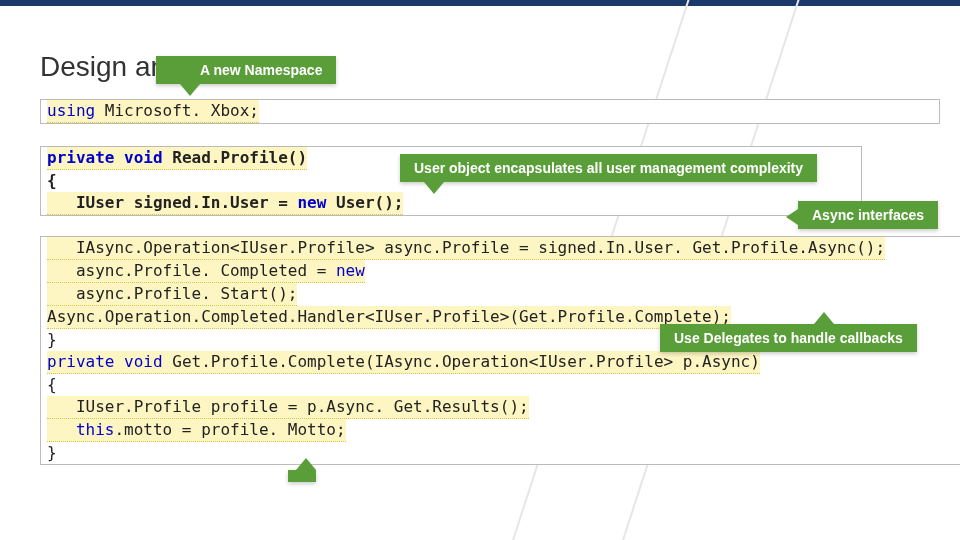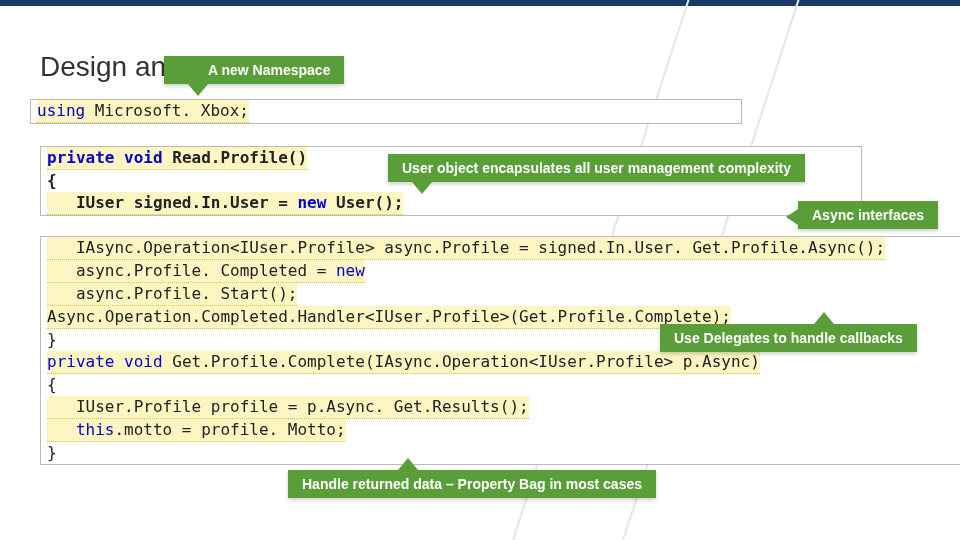--- a/index.html
+++ b/index.html
@@ -15,49 +15,48 @@
   .tail-down     { left: 24px; bottom: -12px; border-left: 10px solid transparent; border-right: 10px solid transparent; border-top: 12px solid #5a9e3a; }
   .tail-left     { left: -12px; top: 8px; border-top: 8px solid transparent; border-bottom: 8px solid transparent; border-right: 12px solid #5a9e3a; }
   .tail-up       { left: 60%; top: -12px; border-left: 10px solid transparent; border-right: 10px solid transparent; border-bottom: 12px solid #5a9e3a; }
   .tail-up-l     { left: 30%; top: -12px; border-left: 10px solid transparent; border-right: 10px solid transparent; border-bottom: 12px solid #5a9e3a; }
   .code-box { position: absolute; border: 1px solid #bbb; background: #fff; font-family: Consolas, monospace; font-size: 16px; color: #222; z-index: 1; }
   .hl { background: #fdf6c2; border-bottom: 1px dotted #d4c84a; display: inline-block; }
   .kw { color: #0000cc; }
   .indent1 { padding-left: 70px; }
   .indent2 { padding-left: 140px; }
   .line { display: block; padding: 0 6px; line-height: 22px; white-space: pre; }
-  #box1 { left: 30px; top: 99px; width: 712px; }
+  #box1 { left: 40px; top: 99px; width: 900px; }
   #box2 { left: 40px; top: 146px; width: 822px; font-weight: bold; }
   #box3 { left: 40px; top: 236px; width: 928px; }
 </style>
 </head>
 <body>
 <div class="topbar"></div>
 <div class="bg-lines"></div>
 
 <h1 class="title">Design and Call Pattern</h1>
 
-<div class="callout" style="top:56px; left:164px;padding-left:44px;">
+<div class="callout" style="top:56px; left:156px;padding-left:44px;">
   <span>A new Namespace</span>
   <span class="tail tail-down"></span>
 </div>
-<div class="callout" style="top:154px; left:388px;">
+<div class="callout" style="top:154px; left:400px;">
   <span>User object encapsulates all user management complexity</span>
   <span class="tail tail-down"></span>
 </div>
 <div class="callout" style="top:201px; left:798px;">
   <span>Async interfaces</span>
   <span class="tail tail-left"></span>
 </div>
 <div class="callout" style="top:324px; left:660px;">
   <span>Use Delegates to handle callbacks</span>
   <span class="tail tail-up"></span>
 </div>
 <div class="callout" style="top:470px; left:288px;">
-  <span>Handle returned data – Property Bag in most cases</span>
   <span class="tail tail-up-l"></span>
 </div>
 
 <div id="box1" class="code-box">
   <span class="line"><span class="hl"><span class="kw">using</span><span> Microsoft. Xbox;</span></span></span>
 </div>
 
 <div id="box2" class="code-box">
   <span class="line"><span class="hl"><span class="kw">private</span> <span class="kw">void</span><span> Read.Profile()</span></span></span>
   <span class="line"><span>{</span></span>

